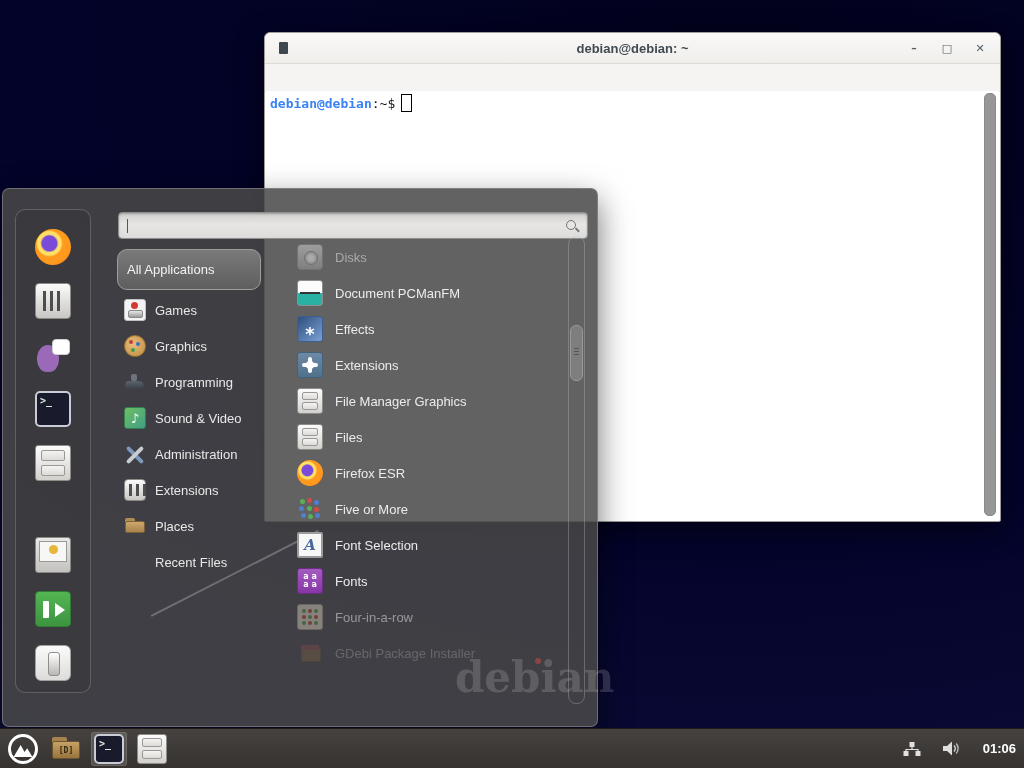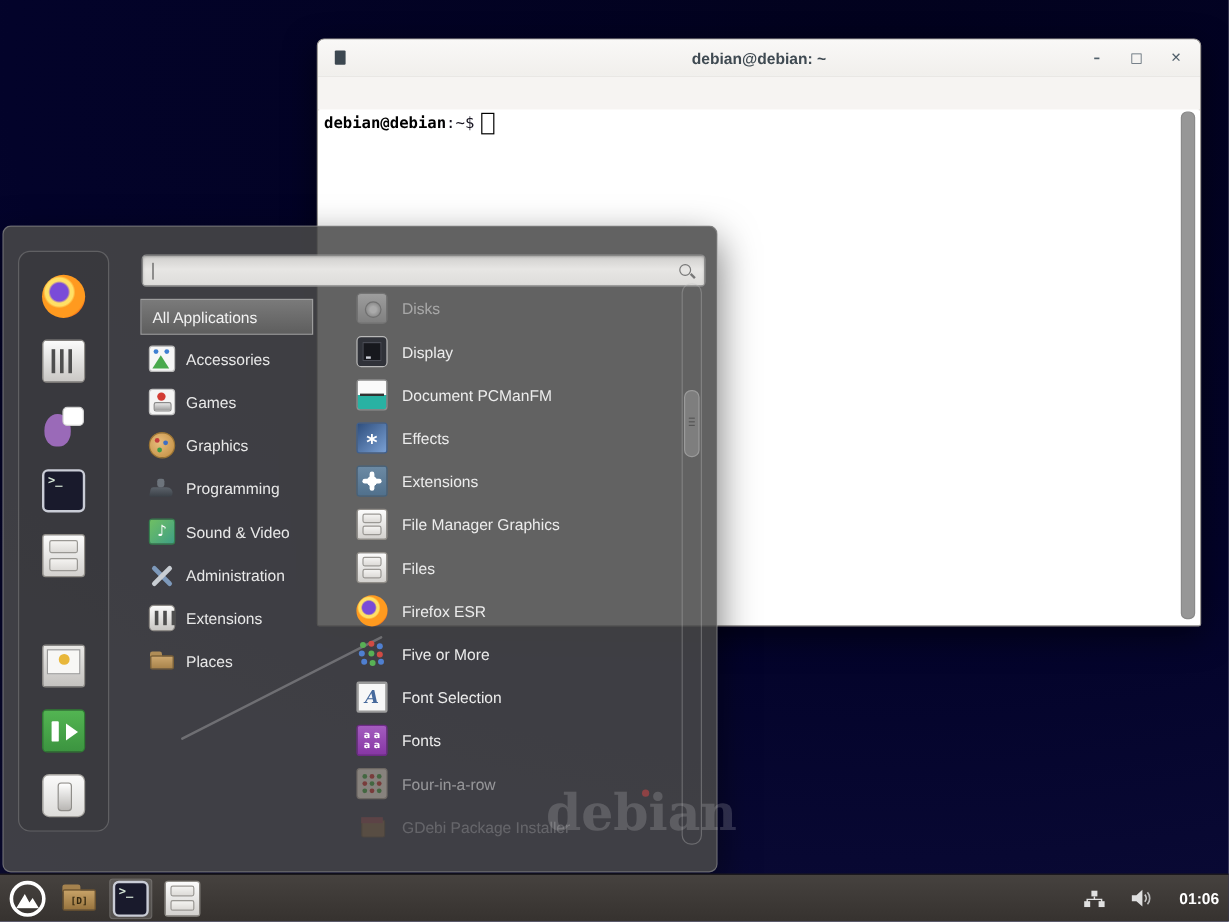--- a/index.html
+++ b/index.html
@@ -13,21 +13,21 @@
   .titlebar{height:30px;background:linear-gradient(#f9f8f7,#f1efec);border-bottom:1px solid #ddd9d4;
             border-radius:6px 6px 0 0;position:relative;display:flex;align-items:center;justify-content:center;}
   .win-title{font-weight:bold;font-size:13px;color:#3f4a52;}
   .win-icon{position:absolute;left:14px;top:9px;width:9px;height:12px;background:#3c4750;border-radius:1px;}
   .win-controls{position:absolute;right:14px;top:0;height:100%;display:flex;align-items:center;gap:21px;}
   .wbtn{font:bold 11px "DejaVu Sans",sans-serif;color:#51606b;width:12px;text-align:center;cursor:default;}
   .menubar{height:27px;background:#f6f4f2;display:flex;align-items:center;padding-left:8px;border-bottom:1px solid #e3e0db;}
   .tmenu-item{font-size:13px;color:#3a3a3a;padding:3px 9px;}
   .term-body{position:absolute;top:58px;left:1px;right:1px;bottom:1px;background:#fff;}
   .prompt{position:absolute;left:4px;top:3px;font:13px "DejaVu Sans Mono",monospace;color:#171421;display:flex;align-items:center;}
-  .prompt .user{color:#000000;font-weight:bold;}
+  .prompt .user{color:#3b82f6;font-weight:bold;}
   .cursor{display:inline-block;width:9px;height:16px;border:1px solid #000;margin-left:6px;background:#fff;}
   .term-scroll{position:absolute;top:2px;right:2px;bottom:6px;width:13px;}
   .term-thumb{position:absolute;top:0;right:1px;width:10px;height:100%;background:#979797;border:1px solid #8a8a8a;border-radius:5px;}
 
   
   #menu{position:absolute;left:2px;top:188px;width:596px;height:539px;background:rgba(72,72,72,.86);
         border:1px solid rgba(150,150,150,.55);border-radius:7px;box-shadow:0 12px 32px rgba(0,0,0,.55);z-index:3;box-sizing:border-box;}
   .wall-line{position:absolute;left:148px;top:426px;width:188px;height:2px;background:rgba(255,255,255,.25);
              transform:rotate(-27deg);transform-origin:left center;border-radius:1px;}
   .watermark{position:absolute;left:452px;top:464px;font:bold 42px "DejaVu Serif",serif;color:rgba(255,255,255,.16);}
@@ -43,21 +43,21 @@
   .search-glass::before{content:"";position:absolute;left:1px;top:1px;width:8px;height:8px;border:1.5px solid #777;border-radius:50%;}
   .search-glass::after{content:"";position:absolute;left:10px;top:10px;width:5px;height:1.5px;background:#777;transform:rotate(45deg);}
 
   .fav-panel{position:absolute;left:12px;top:20px;width:76px;height:484px;box-sizing:border-box;
              border:1px solid rgba(170,170,170,.35);border-radius:10px;background:rgba(40,40,40,.18);
              display:flex;flex-direction:column;align-items:center;padding-top:18px;gap:16px;}
   .fav{width:38px;height:38px;display:flex;align-items:center;justify-content:center;cursor:pointer;}
   .fav-panel .fav:nth-child(6){margin-top:38px;}
 
   .cats{position:absolute;left:112px;top:60px;width:152px;display:flex;flex-direction:column;}
-  .all-apps-btn{height:30px;margin:0 6px 2px 2px;border:1px solid #9d9d9d;border-radius:0;box-sizing:border-box;
+  .all-apps-btn{height:41px;margin:0 6px 2px 2px;border:1px solid #9d9d9d;border-radius:10px;box-sizing:border-box;
                 background:linear-gradient(#7a7a7a,#5e5e5e);color:#f2f2f2;font-size:13px;display:flex;align-items:center;padding-left:9px;}
   .cat-row{height:36px;display:flex;align-items:center;gap:9px;padding-left:9px;font-size:13px;color:#e8e8e8;cursor:pointer;}
 
   .apps{position:absolute;left:264px;top:50px;width:300px;display:flex;flex-direction:column;}
   .app-row{height:36px;display:flex;align-items:center;gap:12px;padding-left:30px;font-size:13px;color:#ececec;cursor:pointer;}
   .faded{opacity:.5;} .xfaded{opacity:.22;}
 
   .menu-scroll{position:absolute;right:12px;top:47px;width:15px;height:466px;border:1px solid rgba(190,190,190,.35);border-radius:8px;}
   .menu-thumb{position:absolute;left:1px;top:88px;width:11px;height:54px;background:#7e7e7e;border:1px solid #9a9a9a;border-radius:6px;}
   .menu-thumb::after{content:"";position:absolute;left:3px;top:22px;width:5px;height:1px;background:#565656;box-shadow:0 3px 0 #565656,0 6px 0 #565656;}
@@ -261,24 +261,20 @@
   </div>
       <div class="fav">
     <span class="ic s36 ic-shutdown"></span>
   </div>
     </div>
 
   <div class="cats">
     <div class="all-apps-btn">All Applications</div>
     <div>
         <div class="cat-row">
-    <span class="ic s22 ic-accessories"></span>
-    <span>Accessories</span>
-  </div>
-        <div class="cat-row">
     <span class="ic s22 ic-games"></span>
     <span>Games</span>
   </div>
         <div class="cat-row">
     <span class="ic s22 ic-graphics"></span>
     <span>Graphics</span>
   </div>
         <div class="cat-row">
     <span class="ic s22 ic-programming"></span>
     <span>Programming</span>
@@ -291,32 +287,32 @@
     <span class="ic s22 ic-administration"></span>
     <span>Administration</span>
   </div>
         <div class="cat-row">
     <span class="ic s22 ic-preferences"></span>
     <span>Extensions</span>
   </div>
         <div class="cat-row">
     <span class="ic s22 ic-places"></span>
     <span>Places</span>
+  </div>
+        <div class="cat-row">
+    <span class="ic s22 ic-none"></span>
+    <span>Recent Files</span>
   </div>
       </div>
   </div>
 
   <div class="apps">
       <div class="app-row faded">
     <span class="ic s26 ic-disks"></span>
     <span>Disks</span>
-  </div>
-      <div class="app-row">
-    <span class="ic s26 ic-display"></span>
-    <span>Display</span>
   </div>
       <div class="app-row">
     <span class="ic s26 ic-scanner"></span>
     <span>Document PCManFM</span>
   </div>
       <div class="app-row">
     <span class="ic s26 ic-effects"></span>
     <span>Effects</span>
   </div>
       <div class="app-row">

